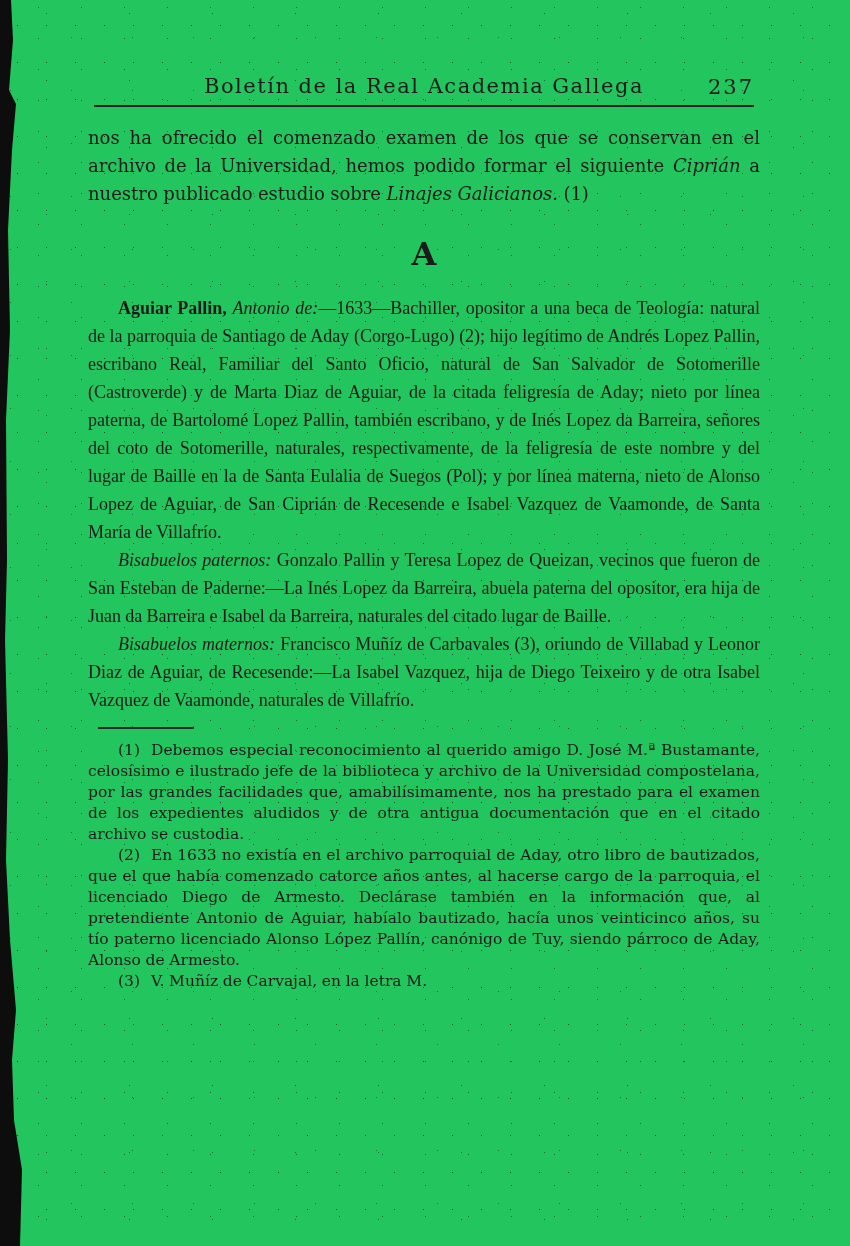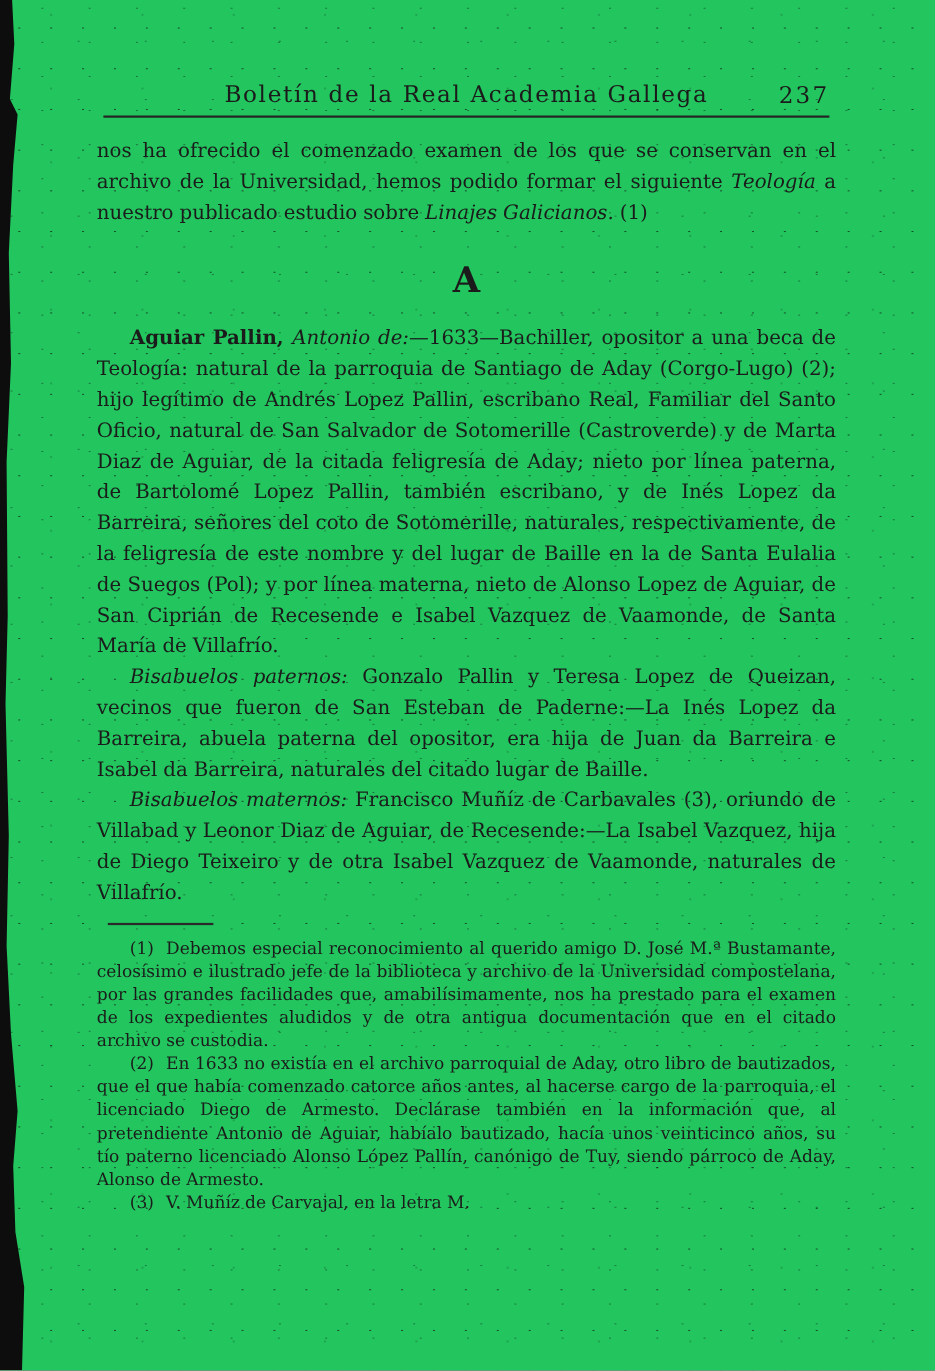--- a/index.html
+++ b/index.html
@@ -38,21 +38,21 @@
   .header-rule { margin-top:7px; margin-left:6px; width:660px; height:2px; background:#242424; }
 
   .body-text {
     margin:0;
     font-size:18px;
     line-height:28px;
     text-align:justify;
     word-spacing:-0.3px;
   }
   .intro { margin-top:17px; }
-  .indent { text-indent:30px; }
+  .indent { text-indent:30px;font-family:Liberation Serif, serif; }
 
   .section-letter {
     margin-top:26px;
     margin-bottom:20px;
     text-align:center;
     font-size:32px;
     line-height:40px;
     font-weight:bold;
   }
 
@@ -82,21 +82,21 @@
   </svg>
 
   <div class="content">
 
     <div class="running-header">
       <span class="header-title">Boletín de la Real Academia Gallega</span>
       <span class="page-number">237</span>
     </div>
     <div class="header-rule"></div>
 
-    <p class="body-text intro"><span>nos ha ofrecido el comenzado examen de los que se conservan en el archivo de la Universidad, hemos podido formar el siguiente </span><i>Teología</i><span> a nuestro publicado estudio sobre </span><i>Linajes Galicianos.</i><span> (1)</span></p>
+    <p class="body-text intro"><span>nos ha ofrecido el comenzado examen de los que se conservan en el archivo de la Universidad, hemos podido formar el siguiente </span><i>Ciprián</i><span> a nuestro publicado estudio sobre </span><i>Linajes Galicianos.</i><span> (1)</span></p>
 
     <div class="section-letter">A</div>
 
     <p class="body-text indent"><b>Aguiar Pallin, </b><i>Antonio de:</i><span>—1633—Bachiller, opositor a una beca de Teología: natural de la parroquia de Santiago de Aday (Corgo-Lugo) (2); hijo legítimo de Andrés Lopez Pallin, escribano Real, Familiar del Santo Oficio, natural de San Salvador de Sotomerille (Castroverde) y de Marta Diaz de Aguiar, de la citada feligresía de Aday; nieto por línea paterna, de Bartolomé Lopez Pallin, también escribano, y de Inés Lopez da Barreira, señores del coto de Sotomerille, naturales, respectivamente, de la feligresía de este nombre y del lugar de Baille en la de Santa Eulalia de Suegos (Pol); y por línea materna, nieto de Alonso Lopez de Aguiar, de San Ciprián de Recesende e Isabel Vazquez de Vaamonde, de Santa María de Villafrío.</span></p>
 
     <p class="body-text indent"><i>Bisabuelos paternos:</i><span> Gonzalo Pallin y Teresa Lopez de Queizan, vecinos que fueron de San Esteban de Paderne:—La Inés Lopez da Barreira, abuela paterna del opositor, era hija de Juan da Barreira e Isabel da Barreira, naturales del citado lugar de Baille.</span></p>
 
     <p class="body-text indent"><i>Bisabuelos maternos:</i><span> Francisco Muñíz de Carbavales (3), oriundo de Villabad y Leonor Diaz de Aguiar, de Recesende:—La Isabel Vazquez, hija de Diego Teixeiro y de otra Isabel Vazquez de Vaamonde, naturales de Villafrío.</span></p>
 
 

